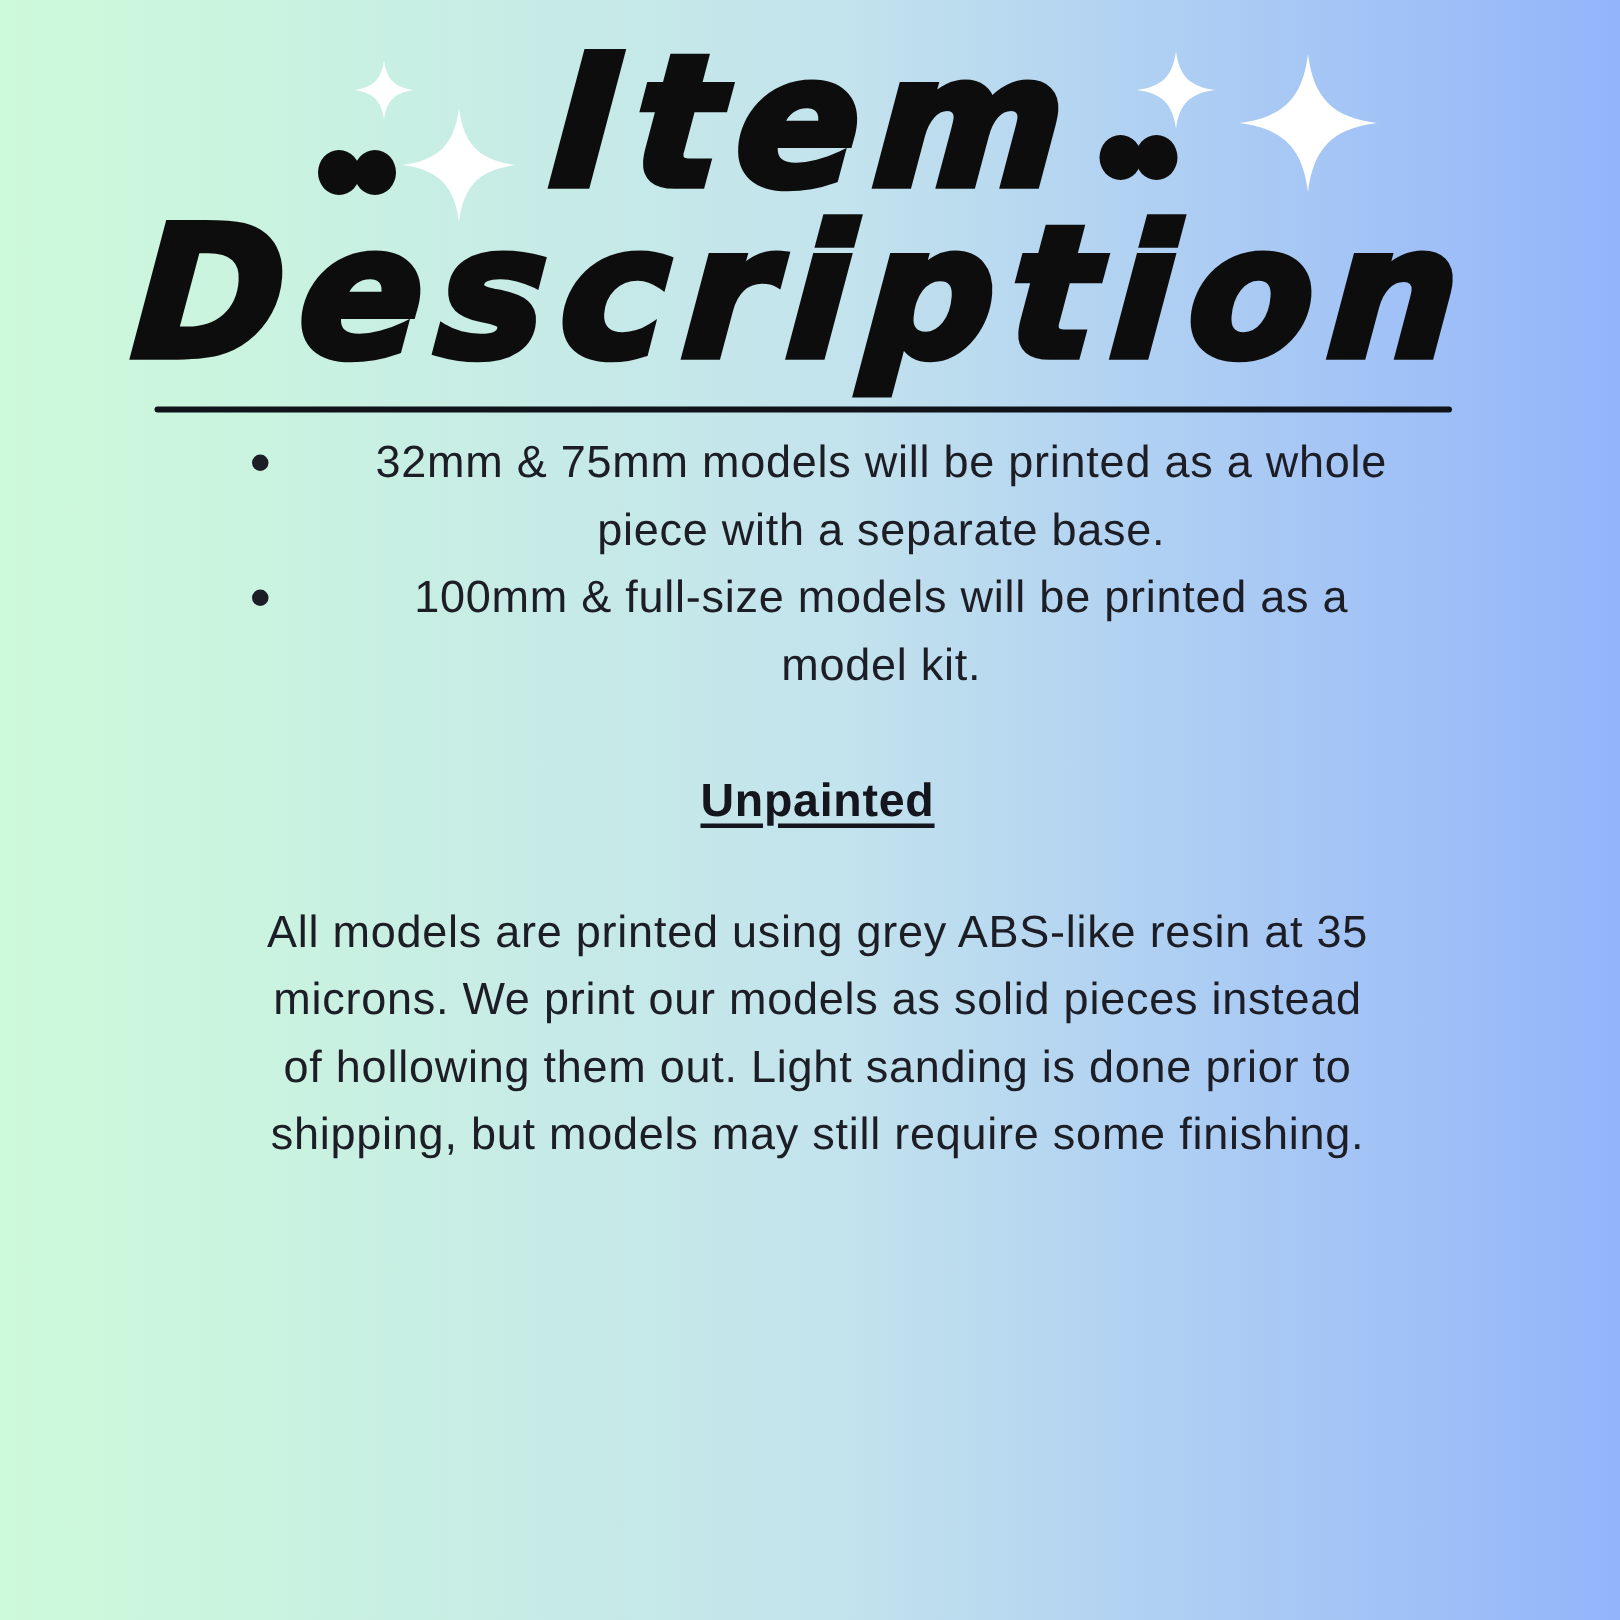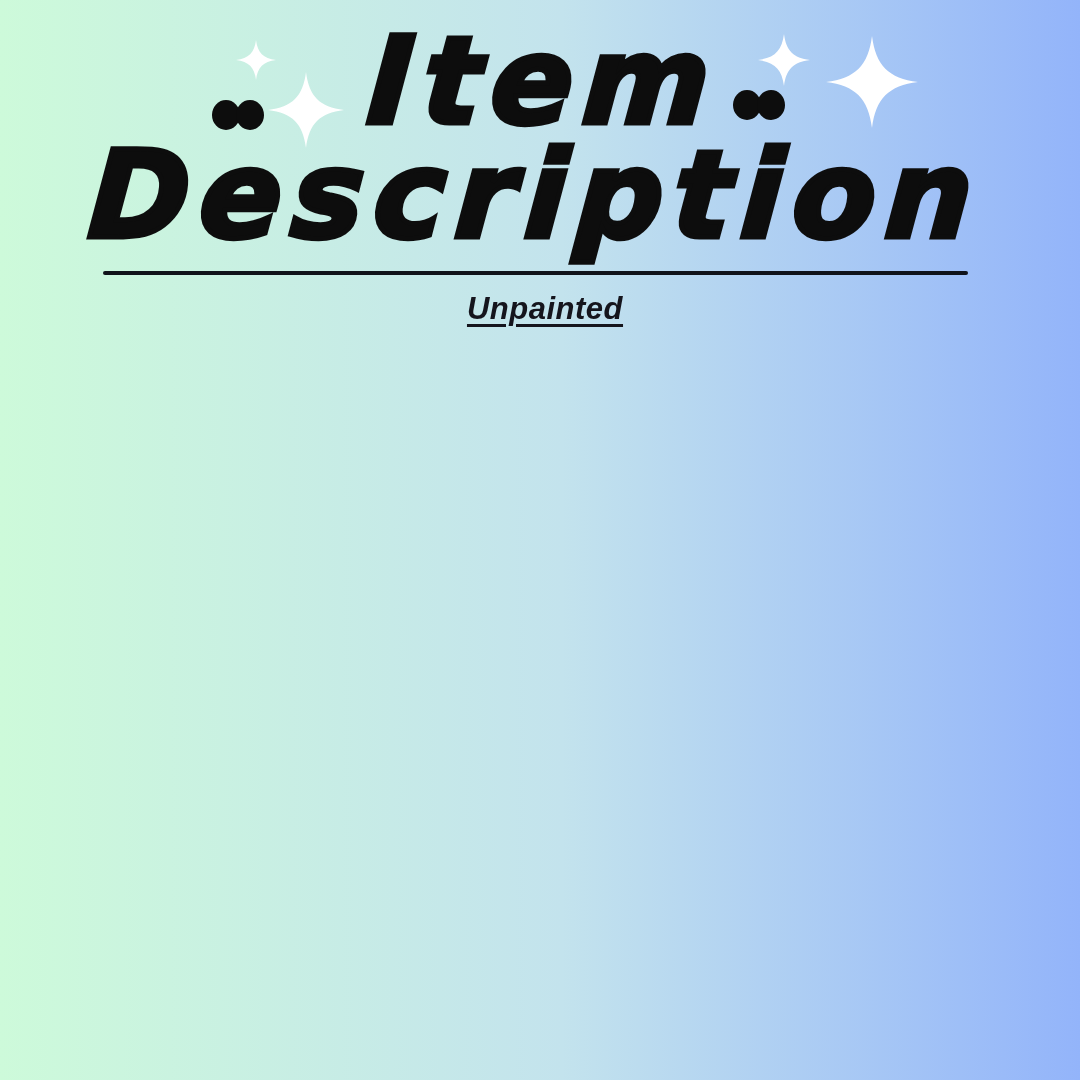--- a/index.html
+++ b/index.html
@@ -51,21 +51,20 @@
   .bullets .dot{
     position:absolute;left:108px;top:17px;width:11px;height:11px;
     border-radius:50%;background:#1d1d26;
   }
   .pre{white-space:pre-line;margin:0;}
   .section{margin:0 0 43px 0;}
   .section h2{
     margin:0;font-size:31px;line-height:45px;font-weight:bold;color:#15151d;
     text-decoration:underline;text-decoration-thickness:3px;text-underline-offset:5px;
     letter-spacing:0.5px;
-    font-style:italic;
   }
   .final{margin:0;}
 </style>
 </head>
 <body>
 
 <div class="canvas">
 
   <header class="title-area">
 
@@ -104,23 +103,39 @@
       <svg viewBox="0 0 100 100">
           <path d="M50 0 C54 32 68 46 100 50 C68 54 54 68 50 100 C46 68 32 54 0 50 C32 46 46 32 50 0 Z" fill="#ffffff"></path>
         </svg>
     </span>
 
     <div class="rule"></div>
   </header>
 
   <main class="body">
 
+    <ul class="bullets">
+      <li>
+        <span class="dot"></span>
+        <span class="pre">32mm &amp; 75mm models will be printed as a whole
+piece with a separate base.</span>
+      </li>
+      <li>
+        <span class="dot"></span>
+        <span class="pre">100mm &amp; full-size models will be printed as a
+model kit.</span>
+      </li>
+    </ul>
 
     <section class="section">
       <h2>Unpainted</h2>
     </section>
 
     <section class="section">
     </section>
 
+    <p class="pre final">All models are printed using grey ABS-like resin at 35
+microns. We print our models as solid pieces instead
+of hollowing them out. Light sanding is done prior to
+shipping, but models may still require some finishing.</p>
 
   </main>
 </div>
 
 </body></html>

